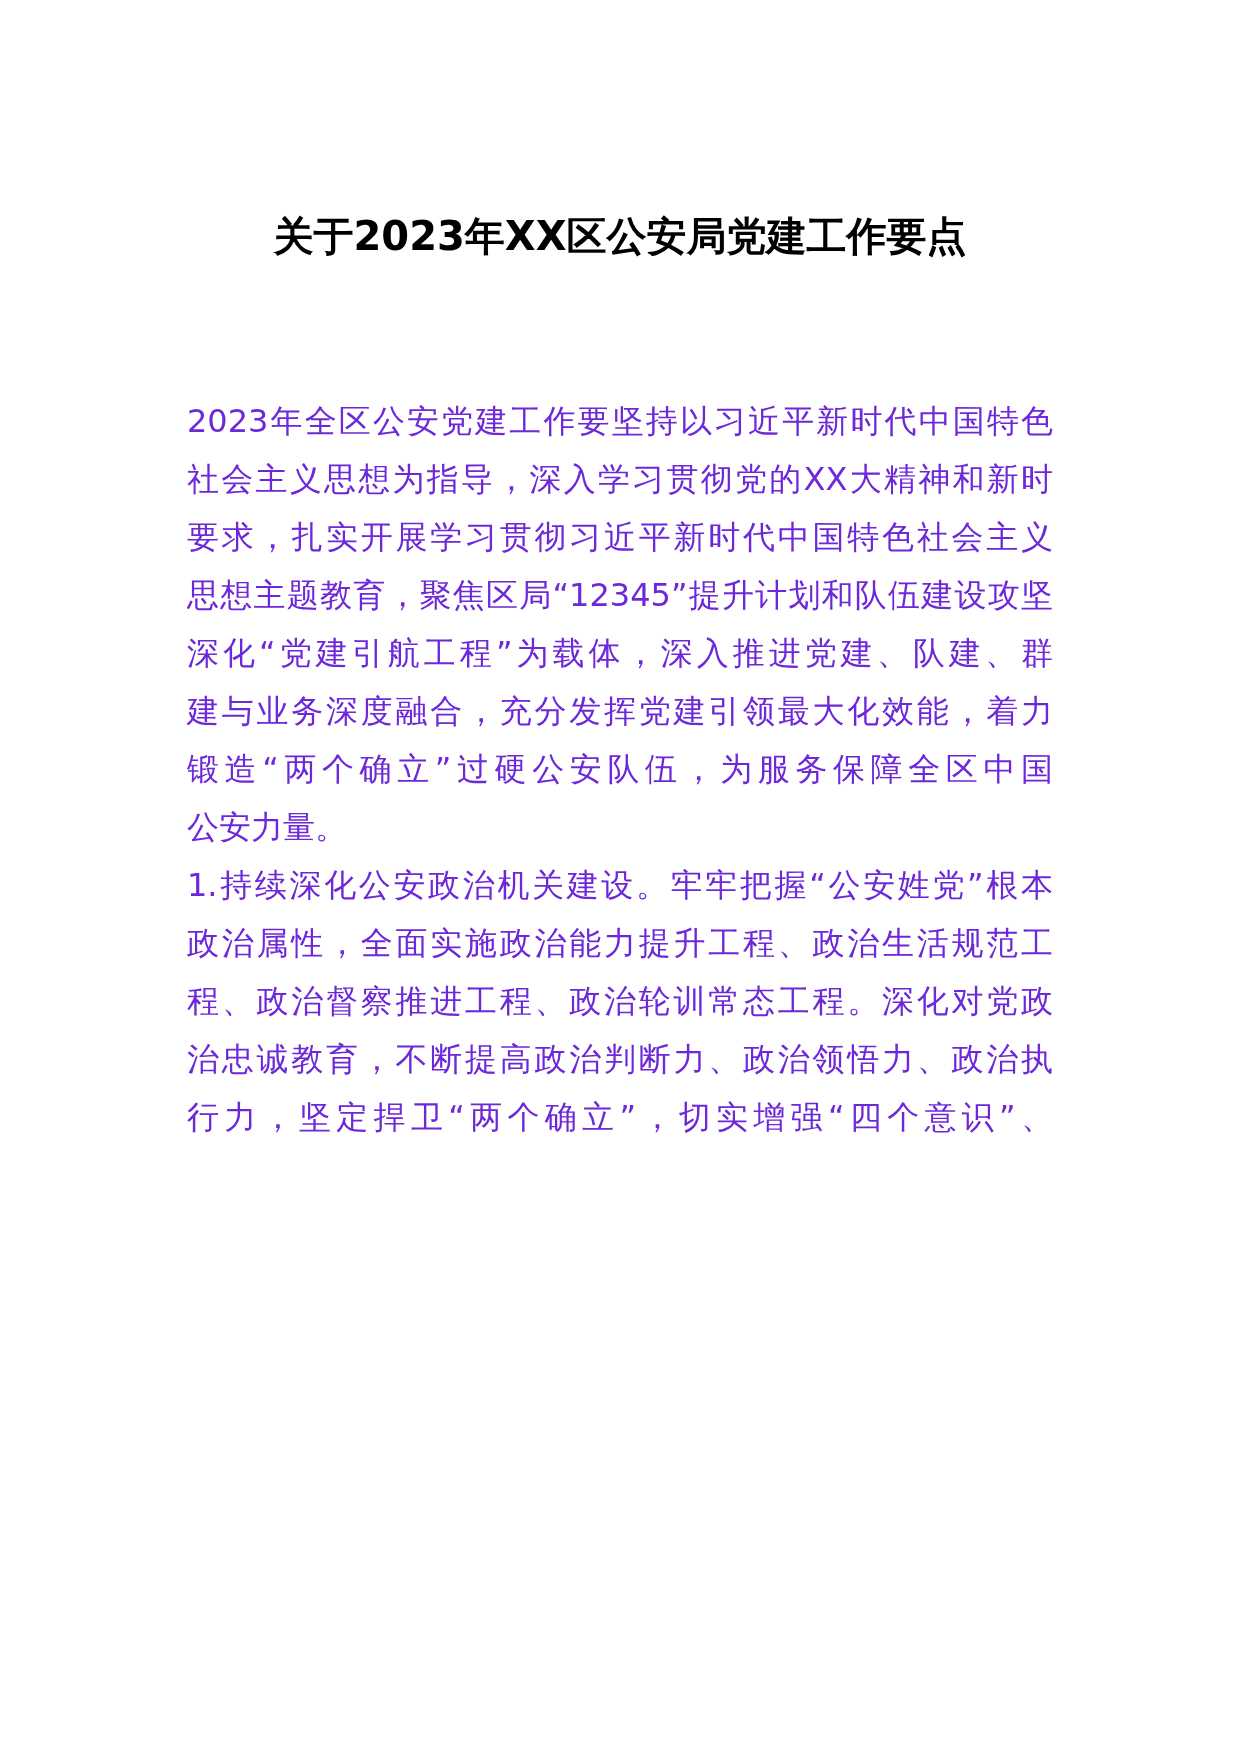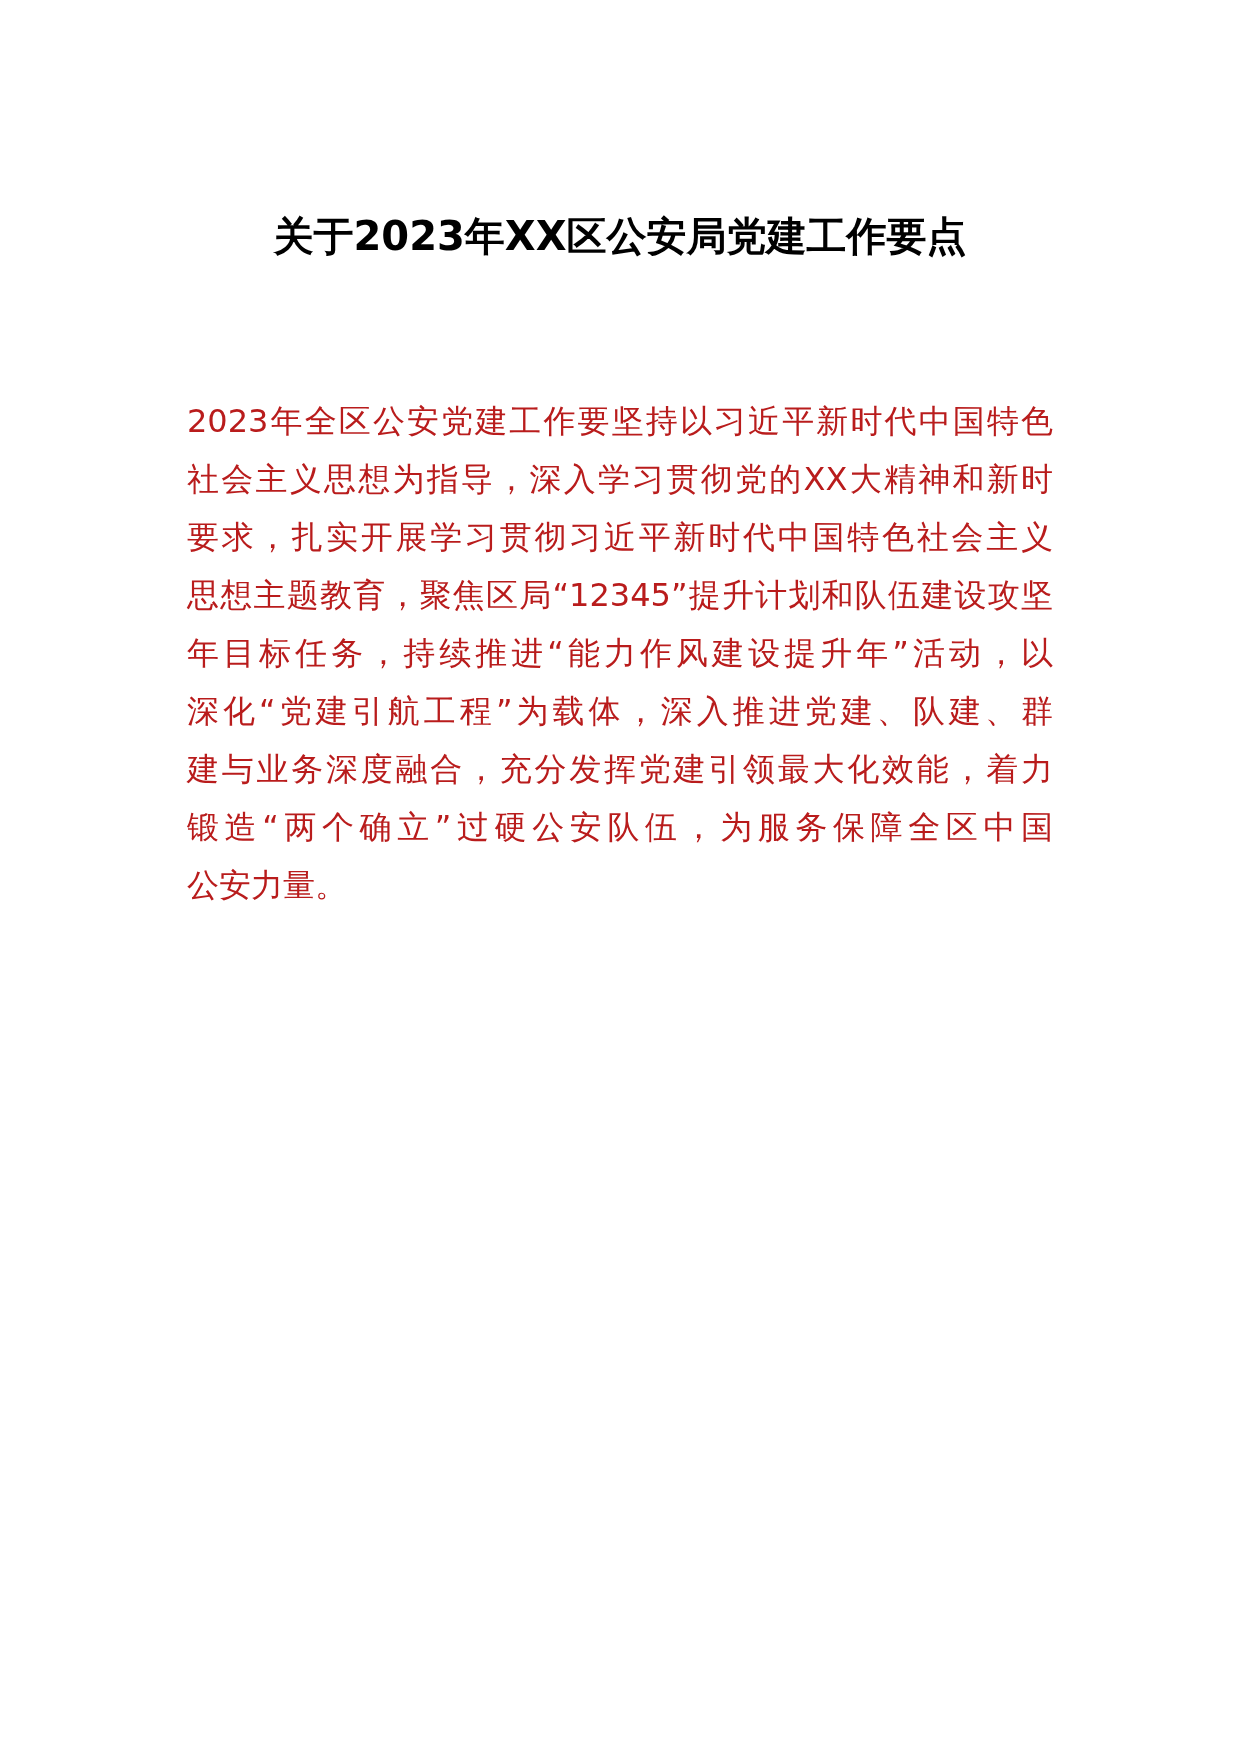--- a/index.html
+++ b/index.html
@@ -7,37 +7,43 @@
   .page { position: absolute; left: 0; top: 4px; width: 1240px; height: 1754px; background: #ffffff; }
   .title {
     position: absolute; left: 0; top: 204px; width: 1240px; text-align: center;
     font-family: "DejaVu Sans", "Liberation Sans", sans-serif;
     font-weight: bold; font-size: 40px; line-height: 56px; color: #000;
     letter-spacing: 0px;
   }
   .body {
     position: absolute; left: 187px; top: 388px; width: 866px;
     font-family: "DejaVu Sans", "Liberation Sans", sans-serif;
-    font-size: 32px; line-height: 58px; color: #b91c1c;
+    font-size: 32px; line-height: 58px; color: #6d28d9;
   }
   .line { display: block; white-space: nowrap; height: 58px; text-align: justify; text-align-last: justify; }
   .line.last { text-align-last: left; }
 </style>
 </head>
 <body>
 
 <div class="page">
   <div class="title">关于2023年XX区公安局党建工作要点</div>
 
   <div class="body">
     <div>
       <span class="line">2023年全区公安党建工作要坚持以习近平新时代中国特色</span>
       <span class="line">社会主义思想为指导，深入学习贯彻党的XX大精神和新时</span>
       <span class="line">要求，扎实开展学习贯彻习近平新时代中国特色社会主义</span>
       <span class="line">思想主题教育，聚焦区局“12345”提升计划和队伍建设攻坚</span>
-      <span class="line">年目标任务，持续推进“能力作风建设提升年”活动，以</span>
       <span class="line">深化“党建引航工程”为载体，深入推进党建、队建、群</span>
       <span class="line">建与业务深度融合，充分发挥党建引领最大化效能，着力</span>
       <span class="line">锻造“两个确立”过硬公安队伍，为服务保障全区中国</span>
       <span class="line last">公安力量。</span>
     </div>
+    <div>
+      <span class="line">1.持续深化公安政治机关建设。牢牢把握“公安姓党”根本</span>
+      <span class="line">政治属性，全面实施政治能力提升工程、政治生活规范工</span>
+      <span class="line">程、政治督察推进工程、政治轮训常态工程。深化对党政</span>
+      <span class="line">治忠诚教育，不断提高政治判断力、政治领悟力、政治执</span>
+      <span class="line">行力，坚定捍卫“两个确立”，切实增强“四个意识”、</span>
+    </div>
   </div>
 </div>
 
 </body></html>

